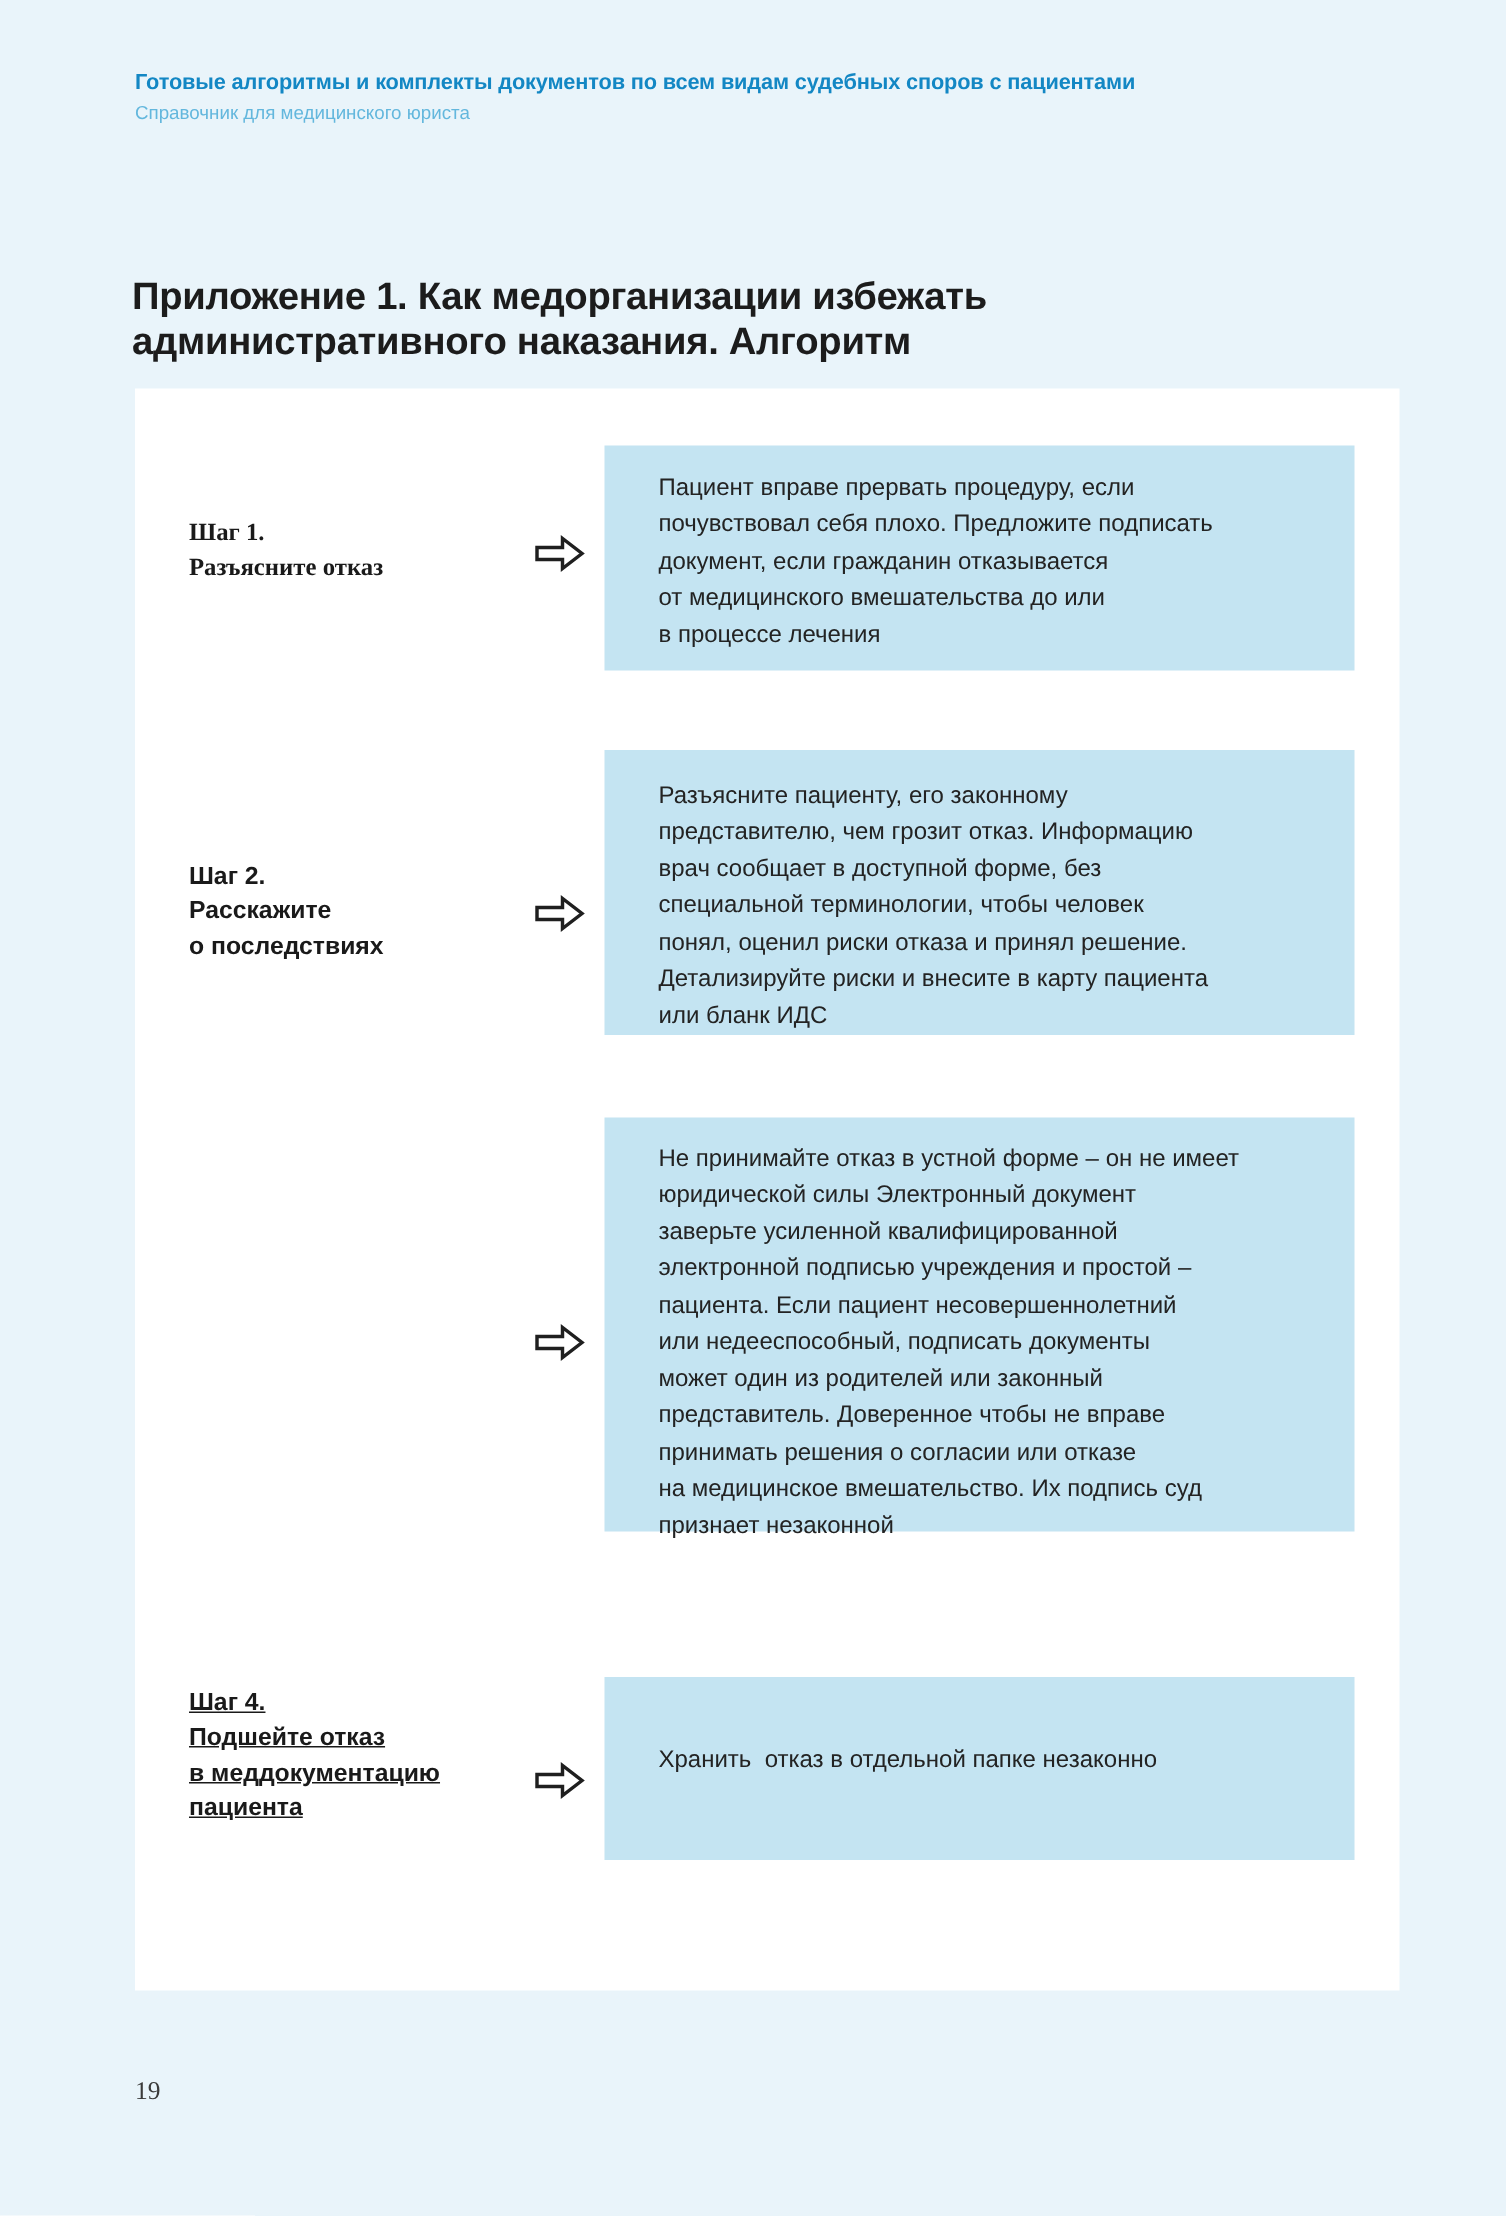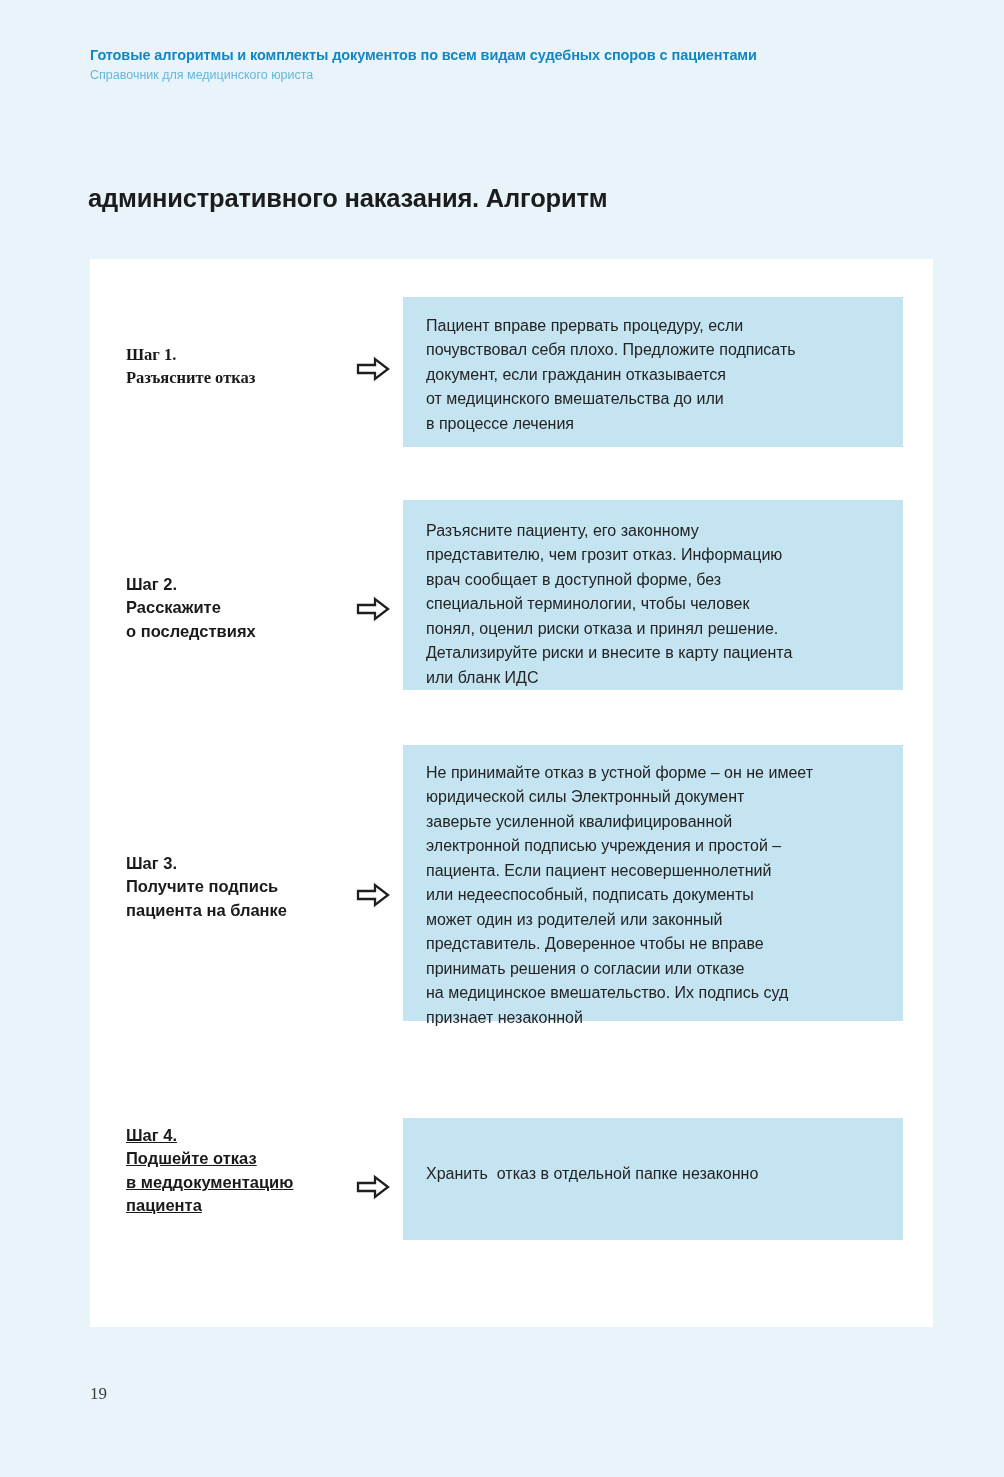--- a/index.html
+++ b/index.html
@@ -97,21 +97,21 @@
     box-sizing: border-box;
   }
   .step-box .box-text {
     position: absolute;
     left: 23px;
     width: 470px;
     font-size: 16px;
     line-height: 1.53;
     color: #232323;
   }
-  .step-box .box-text .bline { display: block; white-space: pre; }
+  .step-box .box-text .bline { display: block; white-space: pre; margin-left: 13px; }
 
   
   #step-1 { top: 0; height: 215px; }
   #step-1 .step-box   { top: 38px;  height: 150px; }
   #step-1 .step-box .box-text { top: 17px; }
   #step-1 .step-label { top: 84px; font-family: Liberation Serif, serif; }
   #step-1 .arrow-icon { top: 97px; }
 
   #step-2 { top: 215px; height: 250px; }
   #step-2 .step-box   { top: 26px;  height: 190px; }
@@ -144,20 +144,21 @@
 </style>
 </head>
 <body>
 
 <div class="page-header">
   <div class="head-title">Готовые алгоритмы и комплекты документов по всем видам судебных споров с пациентами</div>
   <div class="head-sub">Справочник для медицинского юриста</div>
 </div>
 
 <h1 class="page-title">
+  <span class="tline">Приложение 1. Как медорганизации избежать</span>
   <span class="tline">административного наказания. Алгоритм</span>
 </h1>
 
 <div class="algorithm-card">
 
   <div class="step-row" id="step-1">
     <div class="step-label">
       <span class="lline">Шаг 1.</span>
       <span class="lline">Разъясните отказ</span>
     </div>
@@ -195,25 +196,20 @@
         <span class="bline">врач сообщает в доступной форме, без</span>
         <span class="bline">специальной терминологии, чтобы человек</span>
         <span class="bline">понял, оценил риски отказа и принял решение.</span>
         <span class="bline">Детализируйте риски и внесите в карту пациента</span>
         <span class="bline">или бланк ИДС</span>
       </div>
     </div>
   </div>
 
   <div class="step-row" id="step-3">
-    <div class="step-label">
-      <span class="lline">Шаг 3.</span>
-      <span class="lline">Получите подпись</span>
-      <span class="lline">пациента на бланке</span>
-    </div>
     <div class="arrow-icon">
       <svg viewBox="0 0 34 26" xmlns="http://www.w3.org/2000/svg">
         <path d="M2 9 L19 9 L19 3 L32 13 L19 23 L19 17 L2 17 Z" fill="#ffffff" stroke="#1f1f1f" stroke-width="2.3" stroke-linejoin="miter"></path>
       </svg>
     </div>
     <div class="step-box">
       <div class="box-text">
         <span class="bline">Не принимайте отказ в устной форме – он не имеет</span>
         <span class="bline">юридической силы Электронный документ</span>
         <span class="bline">заверьте усиленной квалифицированной</span>

